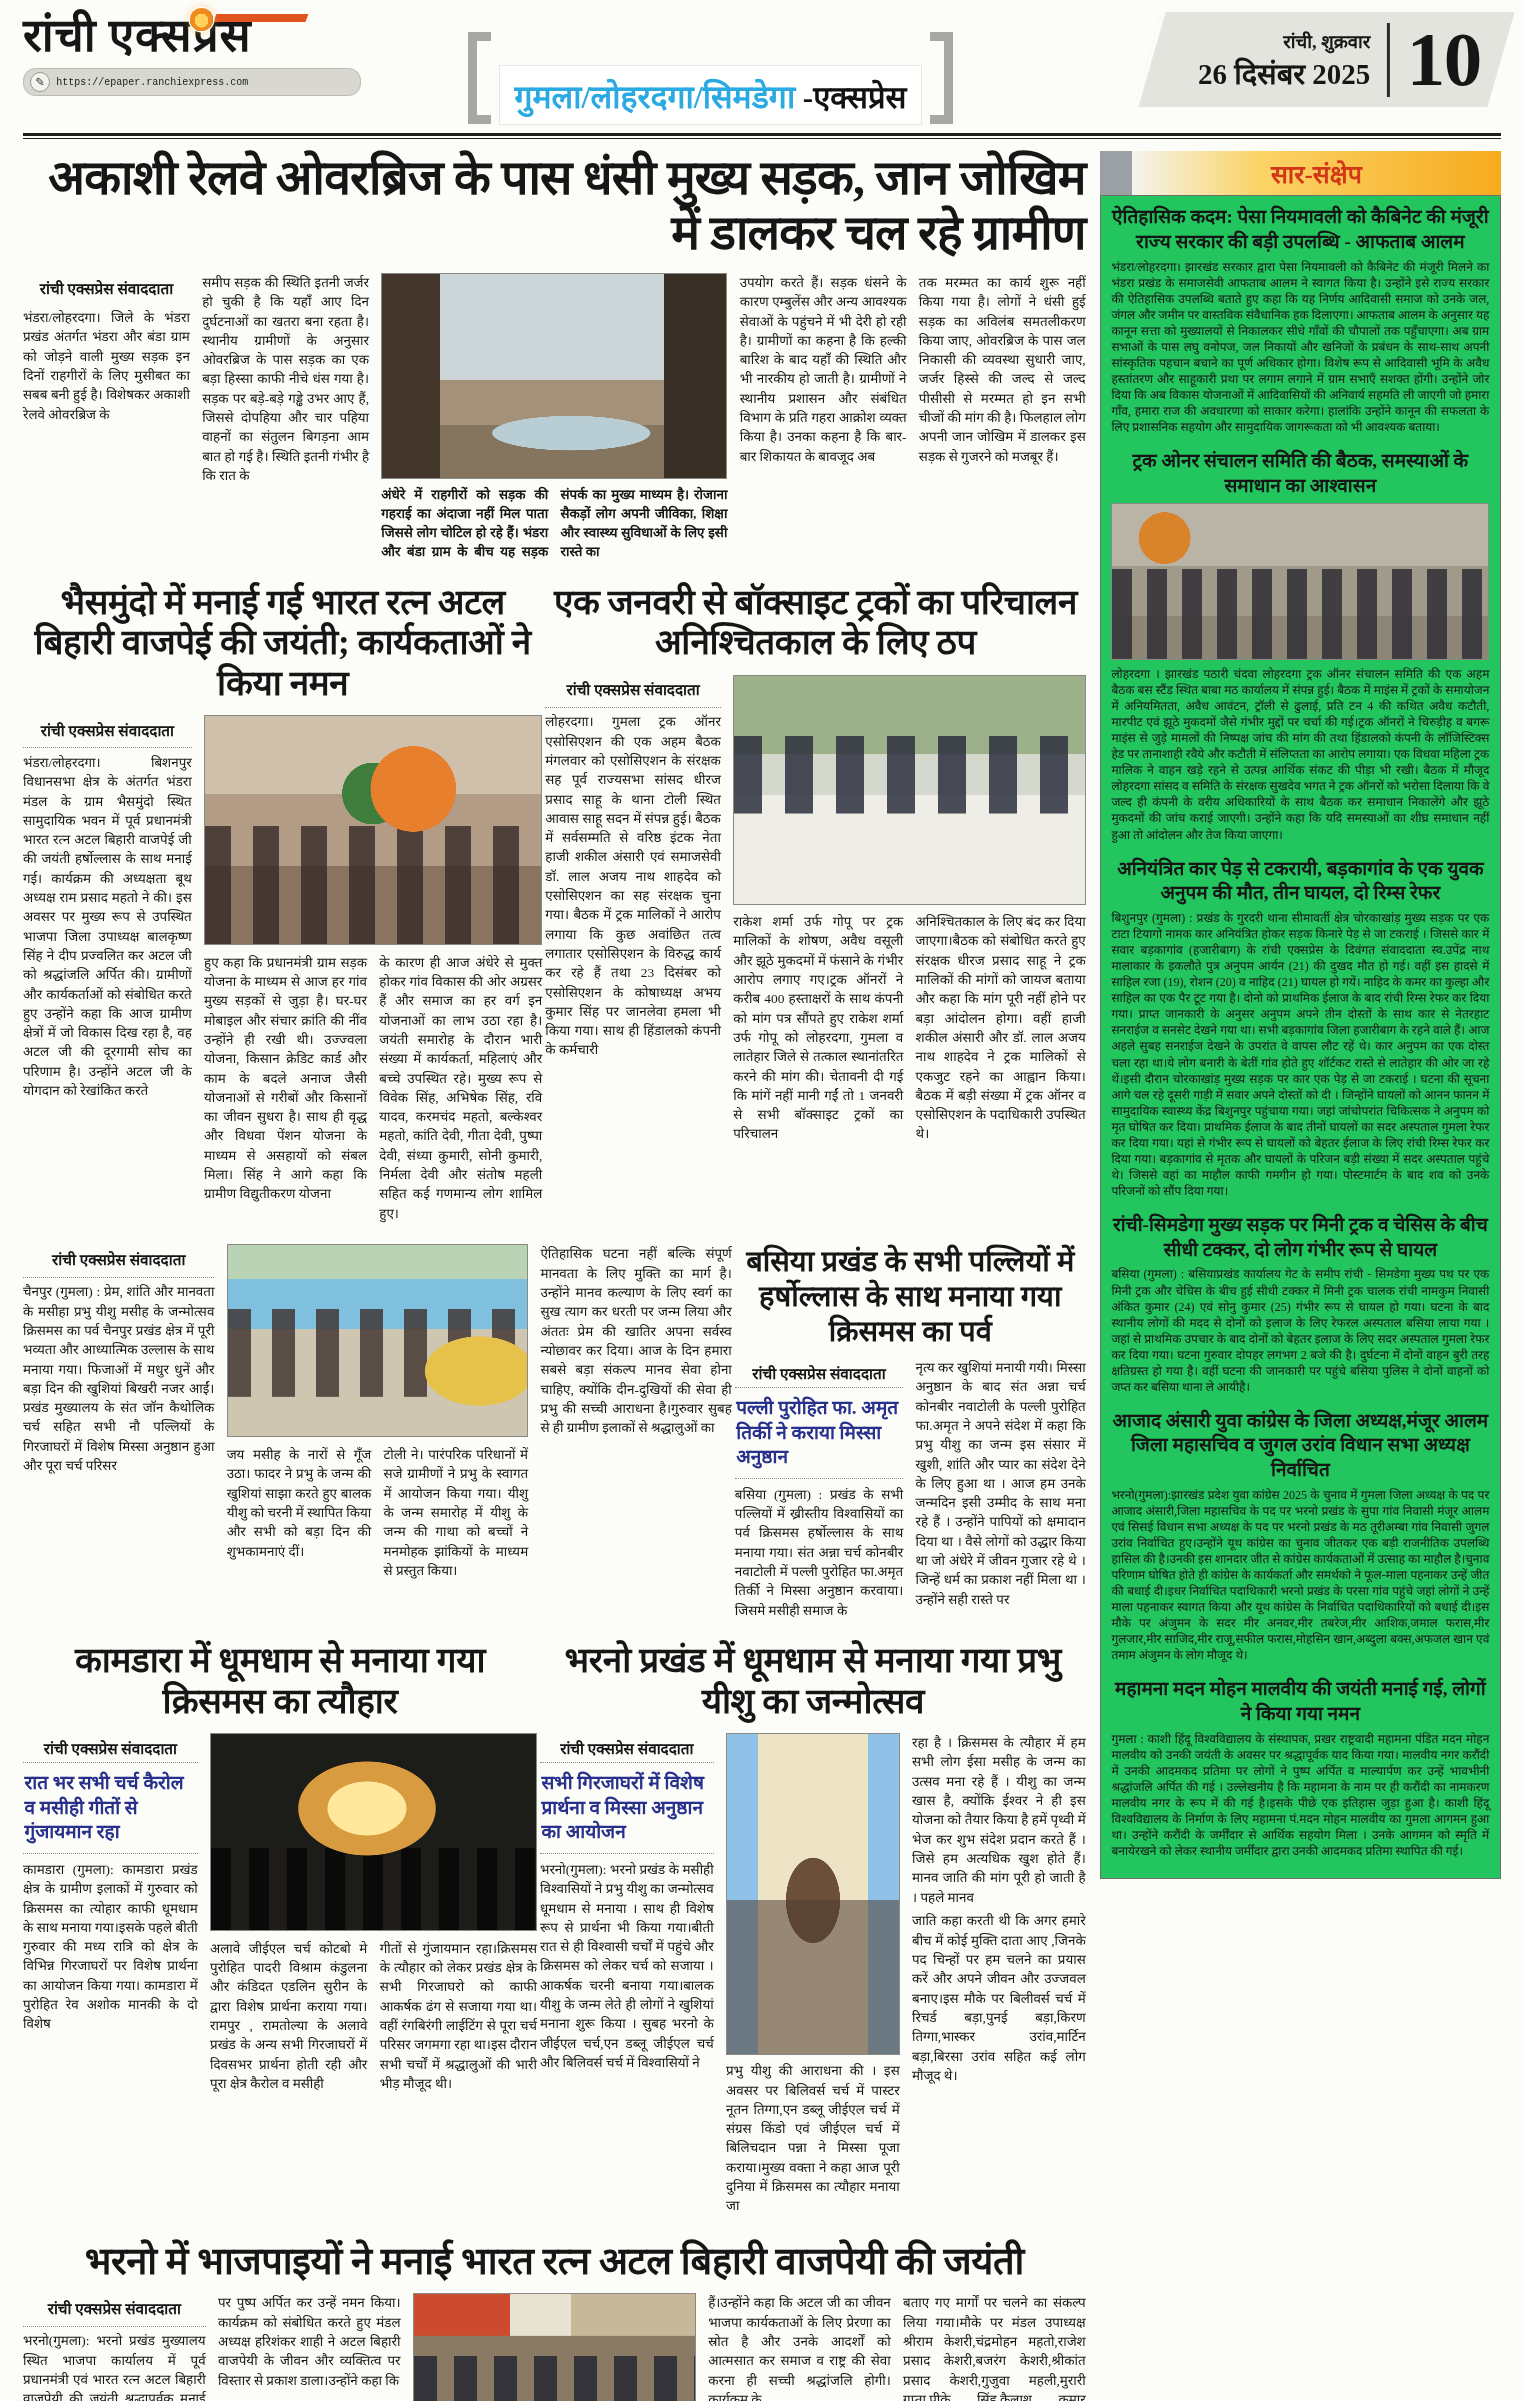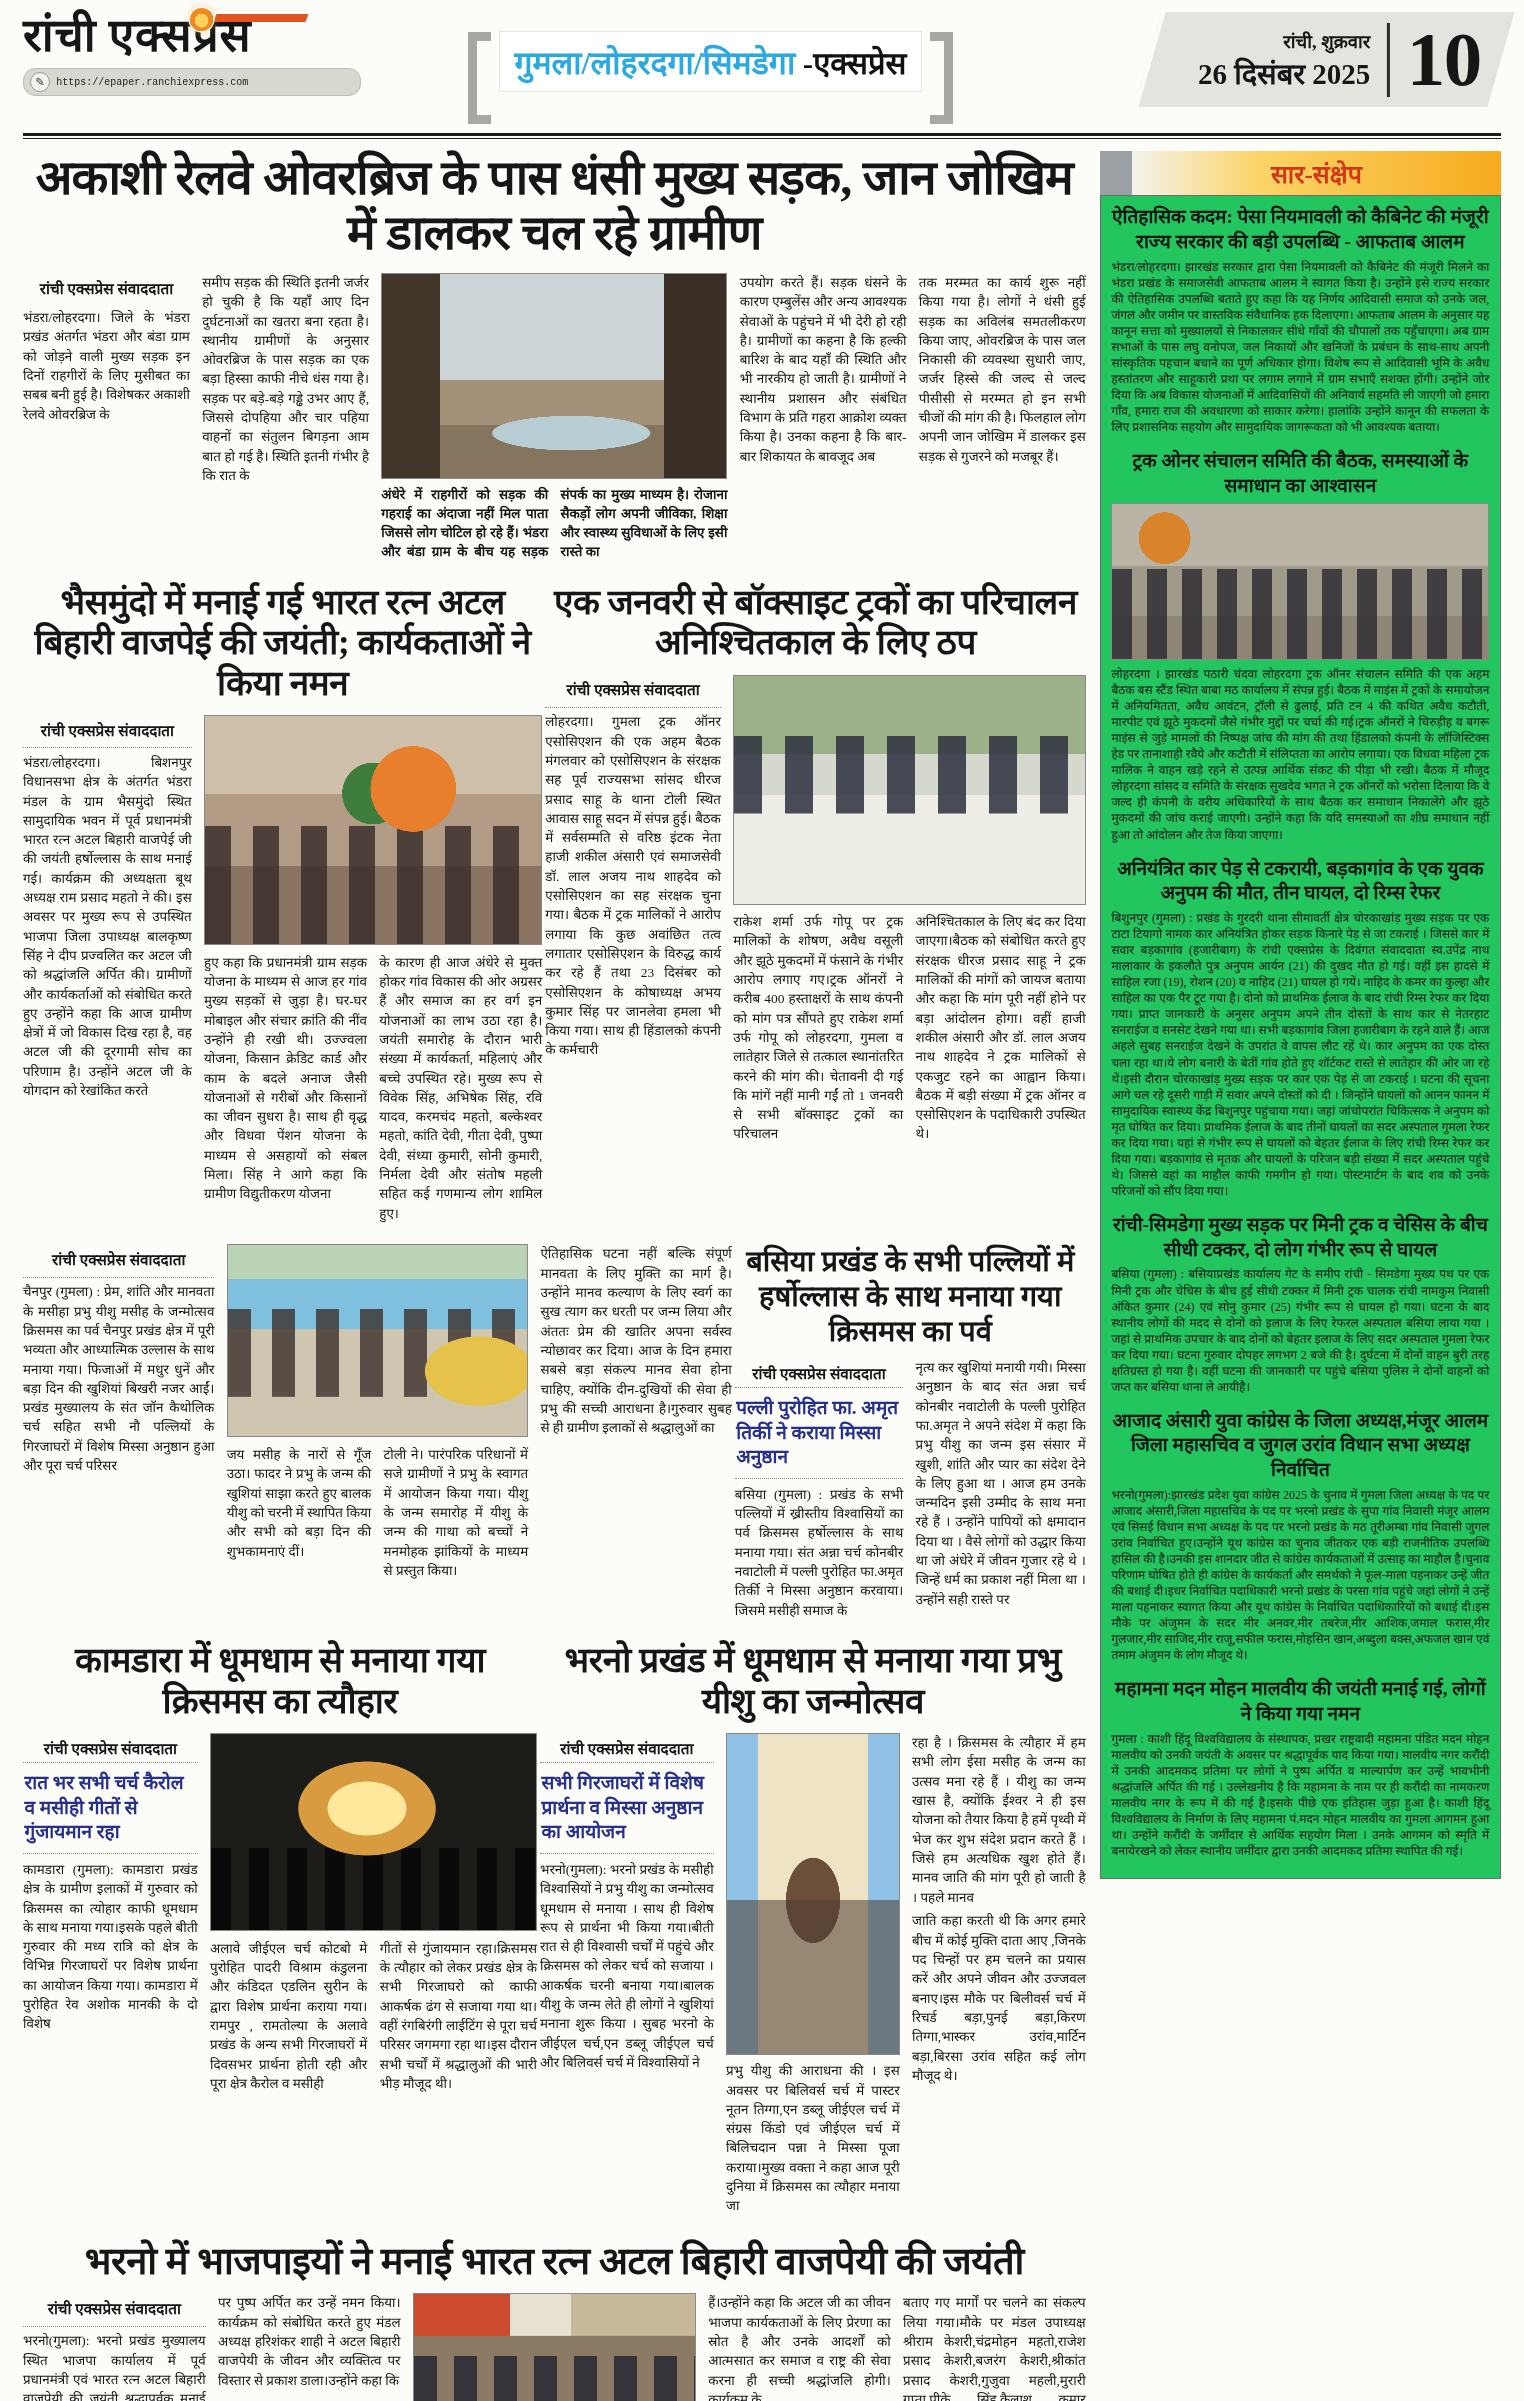--- a/index.html
+++ b/index.html
@@ -18,21 +18,21 @@
   .sun-icon { position:absolute; left:167px; top:-4.6px; width:23px; height:23px; border-radius:50%;
     background:radial-gradient(circle at 50% 55%, #ffd25e 0 40%, #f08a1d 41% 100%);
     box-shadow:0 0 0 1.5px #fcfcf8, 0 0 7.7px 1.5px #f6a82366; }
   .ribbon { position:absolute; left:192px; top:1.5px; width:92px; height:7.7px; background:#e2541f; transform:skewX(-20deg); }
   .urlbar { margin-top:7.7px; background:#d8d8d0; border-radius:12.3px; padding:3.1px 12.3px 3.1px 6.1px;
     display:flex; align-items:center; gap:6.1px; width:338px; border:0.8px solid #bcbcb4; }
   .pen-badge { width:20px; height:20px; border-radius:50%; background:#f4f4ef; border:0.8px solid #9a9a94;
     display:flex; align-items:center; justify-content:center; font-size:11.5px; color:#333; }
   .url-text { font-size:10px; font-family:"Liberation Mono", monospace; color:#222; }
 
-  .edition-wrap { flex:1; display:flex; align-items:flex-start; justify-content:center; gap:9px; margin-top:20px; }
+  .edition-wrap { flex:1; display:flex; align-items:flex-end; justify-content:center; gap:9px; margin-top:20px; }
   .bracket { width:23px; height:92px; border:9.2px solid #a7a7a3; }
   .bracket.l { border-right:none; }
   .bracket.r { border-left:none; }
   .edition-box { background:#fff; padding:7.7px 14px; text-align:center; box-shadow:0 0 0 0.8px #e2e2dc; }
   .edition-region { font-size:32px; font-weight:900; color:#2baae2; display:inline; }
   .edition-suffix { font-size:31px; font-weight:900; color:#111; display:inline; margin-left:4.6px; }
 
   .dateplate { width:529px; display:flex; justify-content:flex-end; }
   .plate { background:#e4e4de; transform:skewX(-16deg); padding:10.7px 20px 10.7px 46px; display:flex; align-items:center; gap:17px; border-left:4.6px solid #fcfcf8; }
   .plate-inner { transform:skewX(16deg); display:flex; align-items:center; gap:17px; }
@@ -51,21 +51,21 @@
 
   
   .byline { font-size:15.3px; font-weight:700; text-align:center; padding:4.6px 0; }
   .dotrule { border-top:1.5px dotted #8a8a84; margin:3.1px 0; }
   .subhead-blue { color:#27308c; font-weight:900; font-size:19px; line-height:1.3; padding:7.7px 1.5px;
     border-top:1.5px dotted #8a8a84; border-bottom:1.5px dotted #8a8a84; }
   .bodytxt { font-size:13.4px; line-height:1.44; text-align:justify; }
   .caption { font-size:13.4px; line-height:1.42; font-weight:600; text-align:justify; }
   .photo { border:0.8px solid #8a8a84; width:100%; }
 
-  h1.headline-xl { font-size:48px; line-height:1.14; font-weight:900; text-align:center; letter-spacing:-0.8px; margin-bottom:12.3px; }
+  h1.headline-xl { font-size:48px; line-height:1.14; font-weight:900; text-align:right; letter-spacing:-0.8px; margin-bottom:12.3px; }
   h2.headline-lg { font-size:35px; line-height:1.16; font-weight:900; text-align:center; letter-spacing:-0.4px; margin-bottom:10.7px; }
   h2.headline-md { font-size:29px; line-height:1.2; font-weight:900; text-align:center; margin-bottom:9.2px; }
 
   
   .art-main { margin-bottom:7.7px; }
   .grid6 { display:grid; grid-template-columns:repeat(6,1fr); gap:12.3px; }
   .span2 { grid-column:span 2; }
   .ph-underpass { height:206px;
     background:
       radial-gradient(ellipse 38% 14% at 55% 78%, #b9cdd4 0 60%, transparent 61%),

